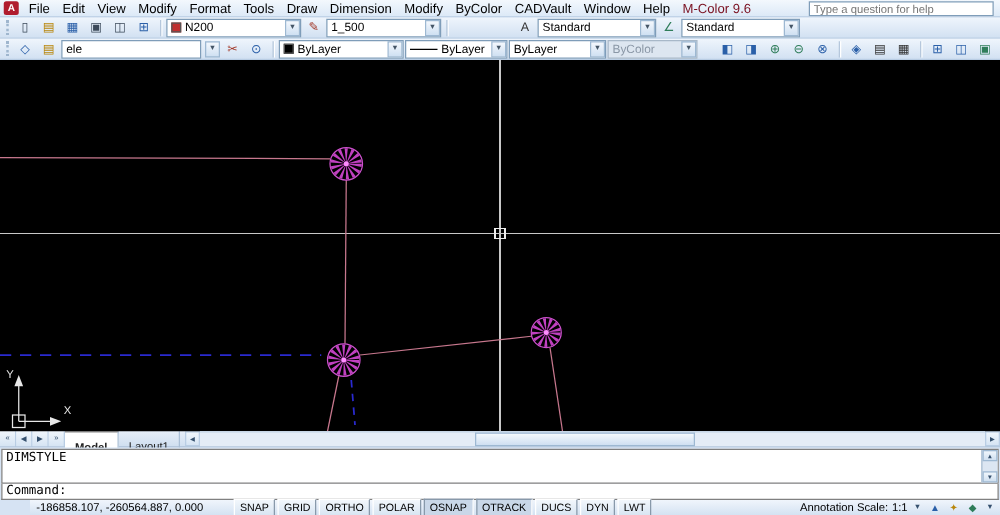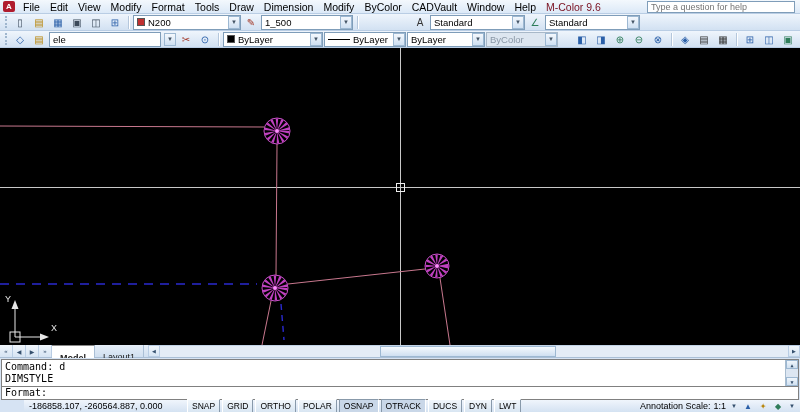--- a/index.html
+++ b/index.html
@@ -262,28 +262,27 @@
       <span class="hs-btn">◀</span>
       <div class="hs-track">
         <div class="hs-thumb"></div>
       </div>
       <span class="hs-btn">▶</span>
     </div>
   </div>
 
   <div class="command">
     <div class="cmd-history">
-      <div>Command: d</div>
       <div>DIMSTYLE</div>
       <div class="cmd-scroll">
         <span class="scr-btn">▲</span>
         <span class="scr-btn">▼</span>
       </div>
     </div>
-    <div class="cmd-prompt">Format:</div>
+    <div class="cmd-prompt">Command:</div>
   </div>
 
   <div class="statusbar">
     <span class="coords">-186858.107, -260564.887, 0.000</span>
     <span class="toggle">SNAP</span>
     <span class="toggle">GRID</span>
     <span class="toggle">ORTHO</span>
     <span class="toggle">POLAR</span>
     <span class="toggle pressed">OSNAP</span>
     <span class="toggle pressed">OTRACK</span>

